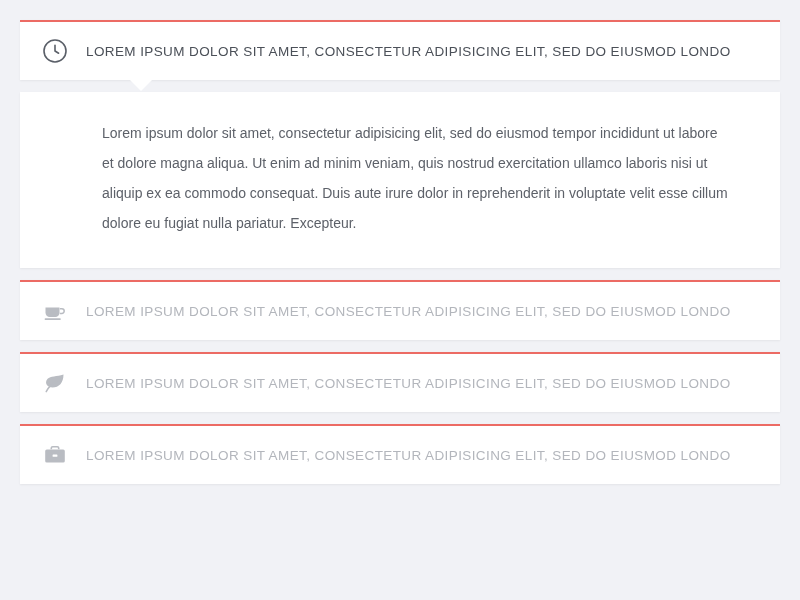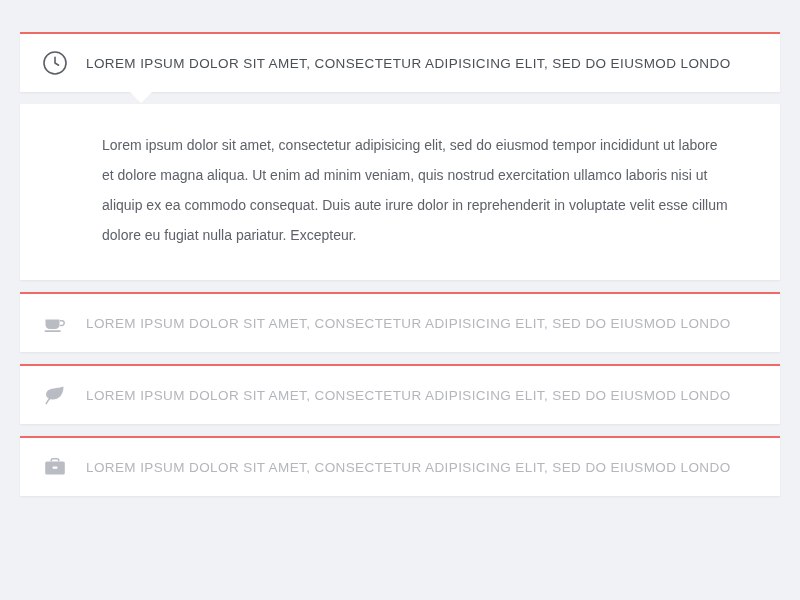--- a/index.html
+++ b/index.html
@@ -9,21 +9,21 @@
   body {
     width: 800px;
     height: 600px;
     background: #f1f2f6;
     font-family: "Liberation Sans", sans-serif;
     overflow: hidden;
   }
 
   .accordion {
     width: 760px;
-    margin: 12px auto;
+    margin: 0 auto;
     padding-top: 20px;
     box-sizing: border-box;
   }
 
   .panel {
     background: #ffffff;
     border-top: 2px solid #ec6b64;
     margin-bottom: 12px;
     box-shadow: 0 1px 2px rgba(0,0,0,0.06);
     position: relative;

